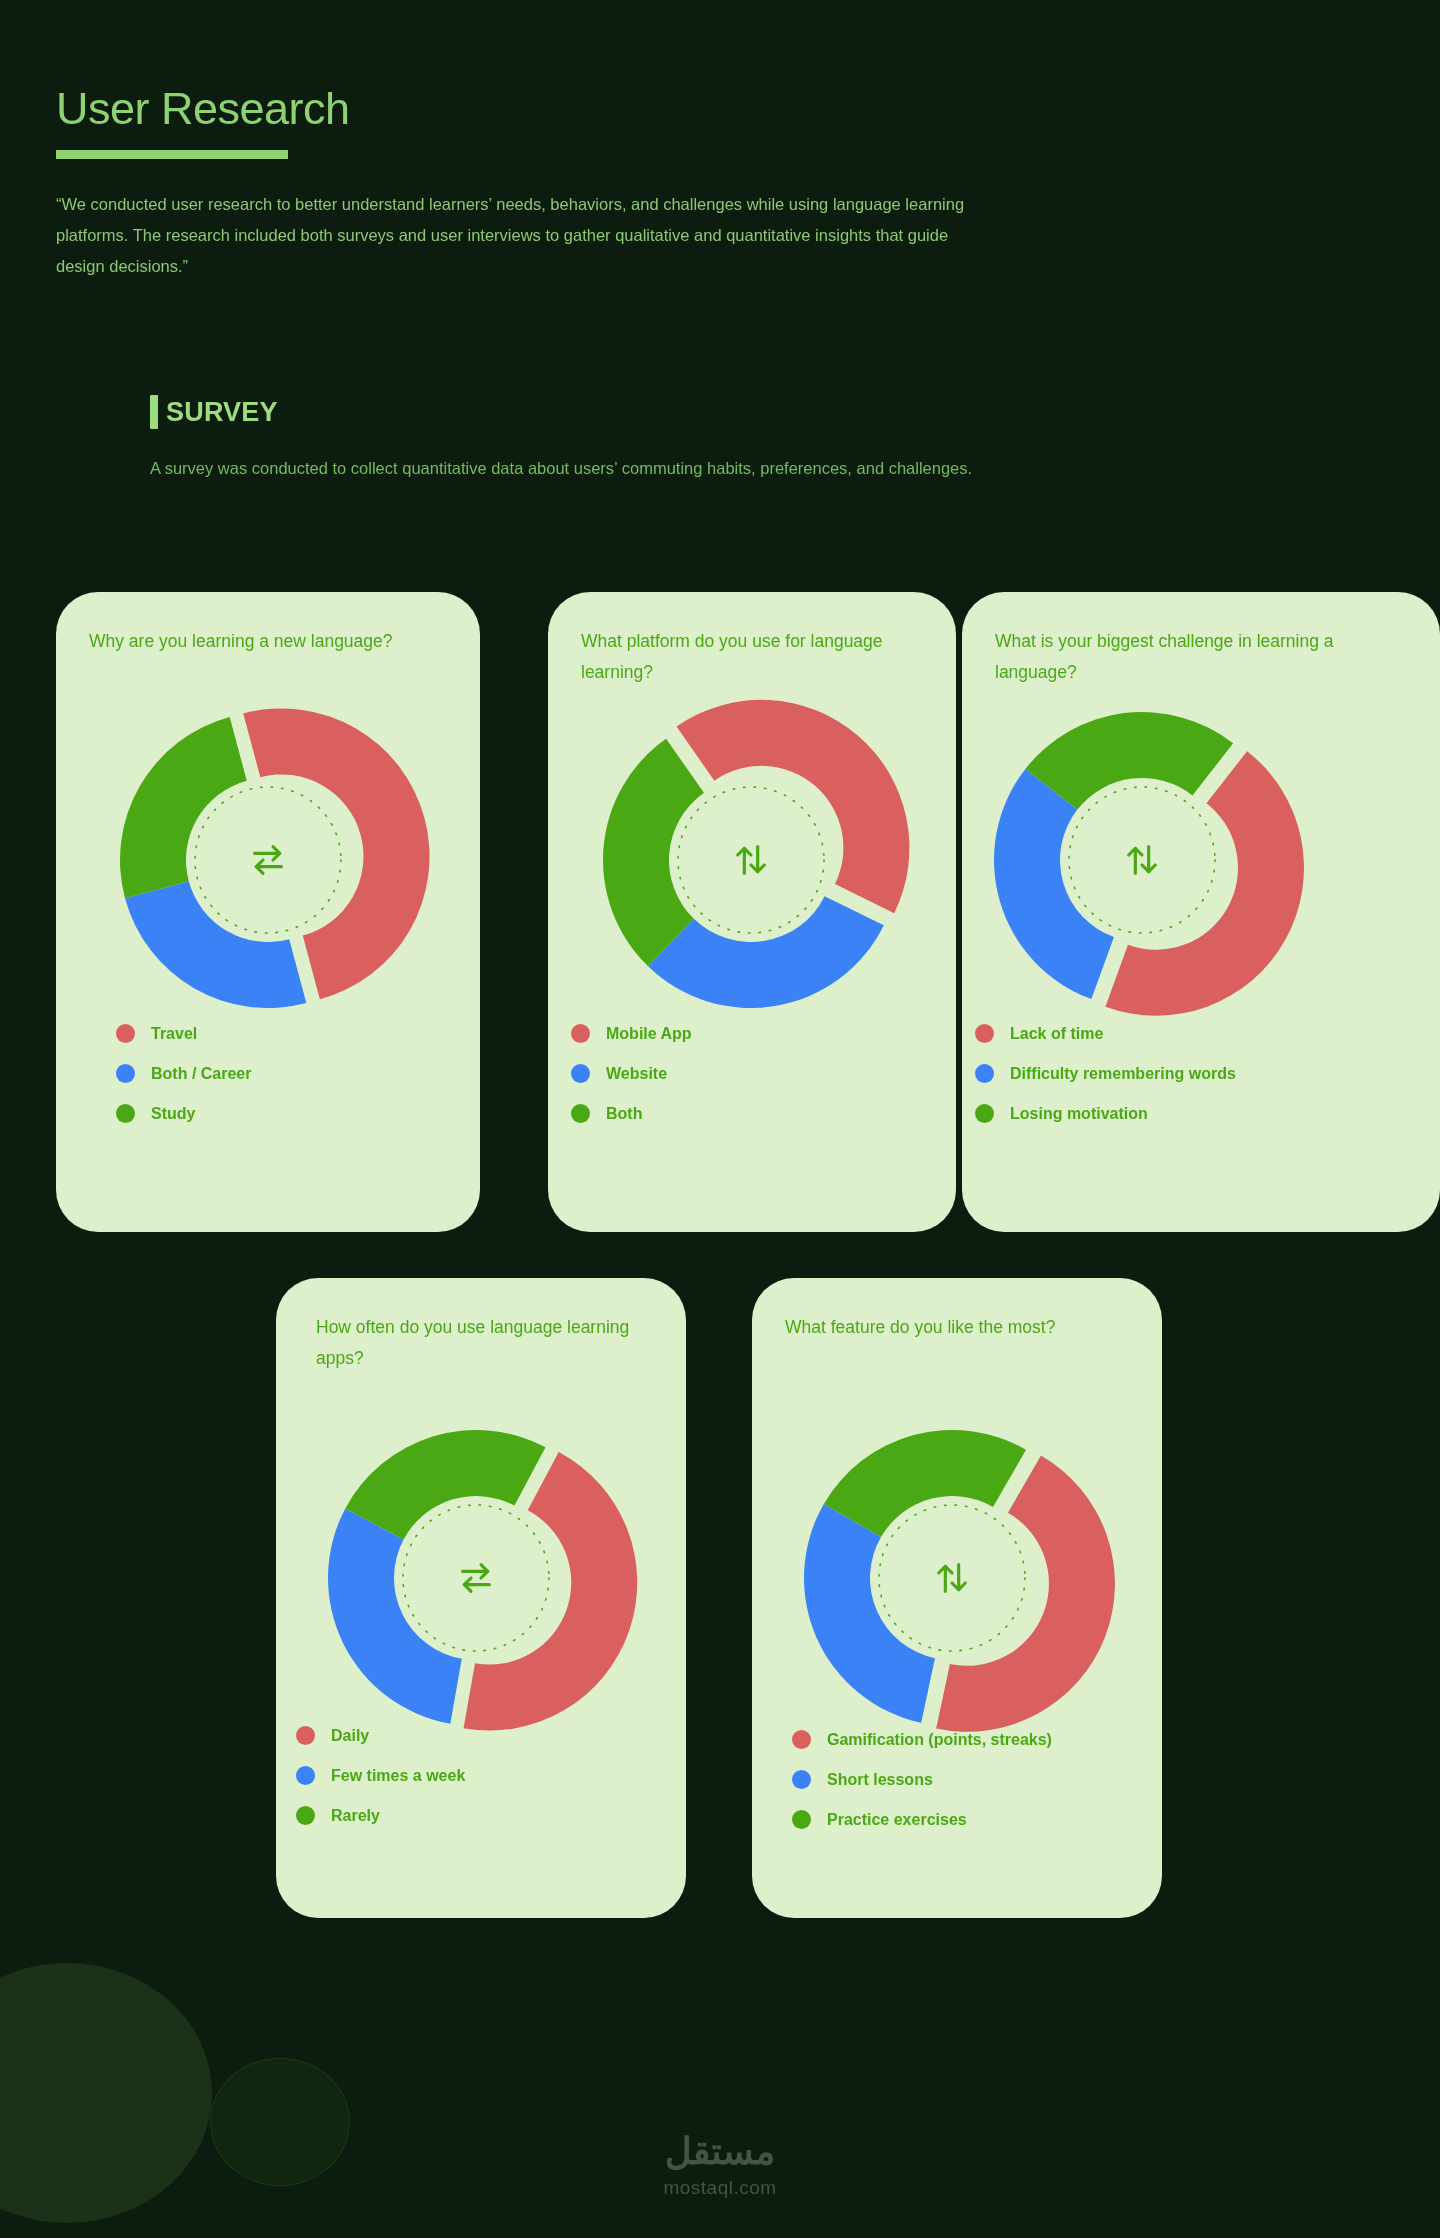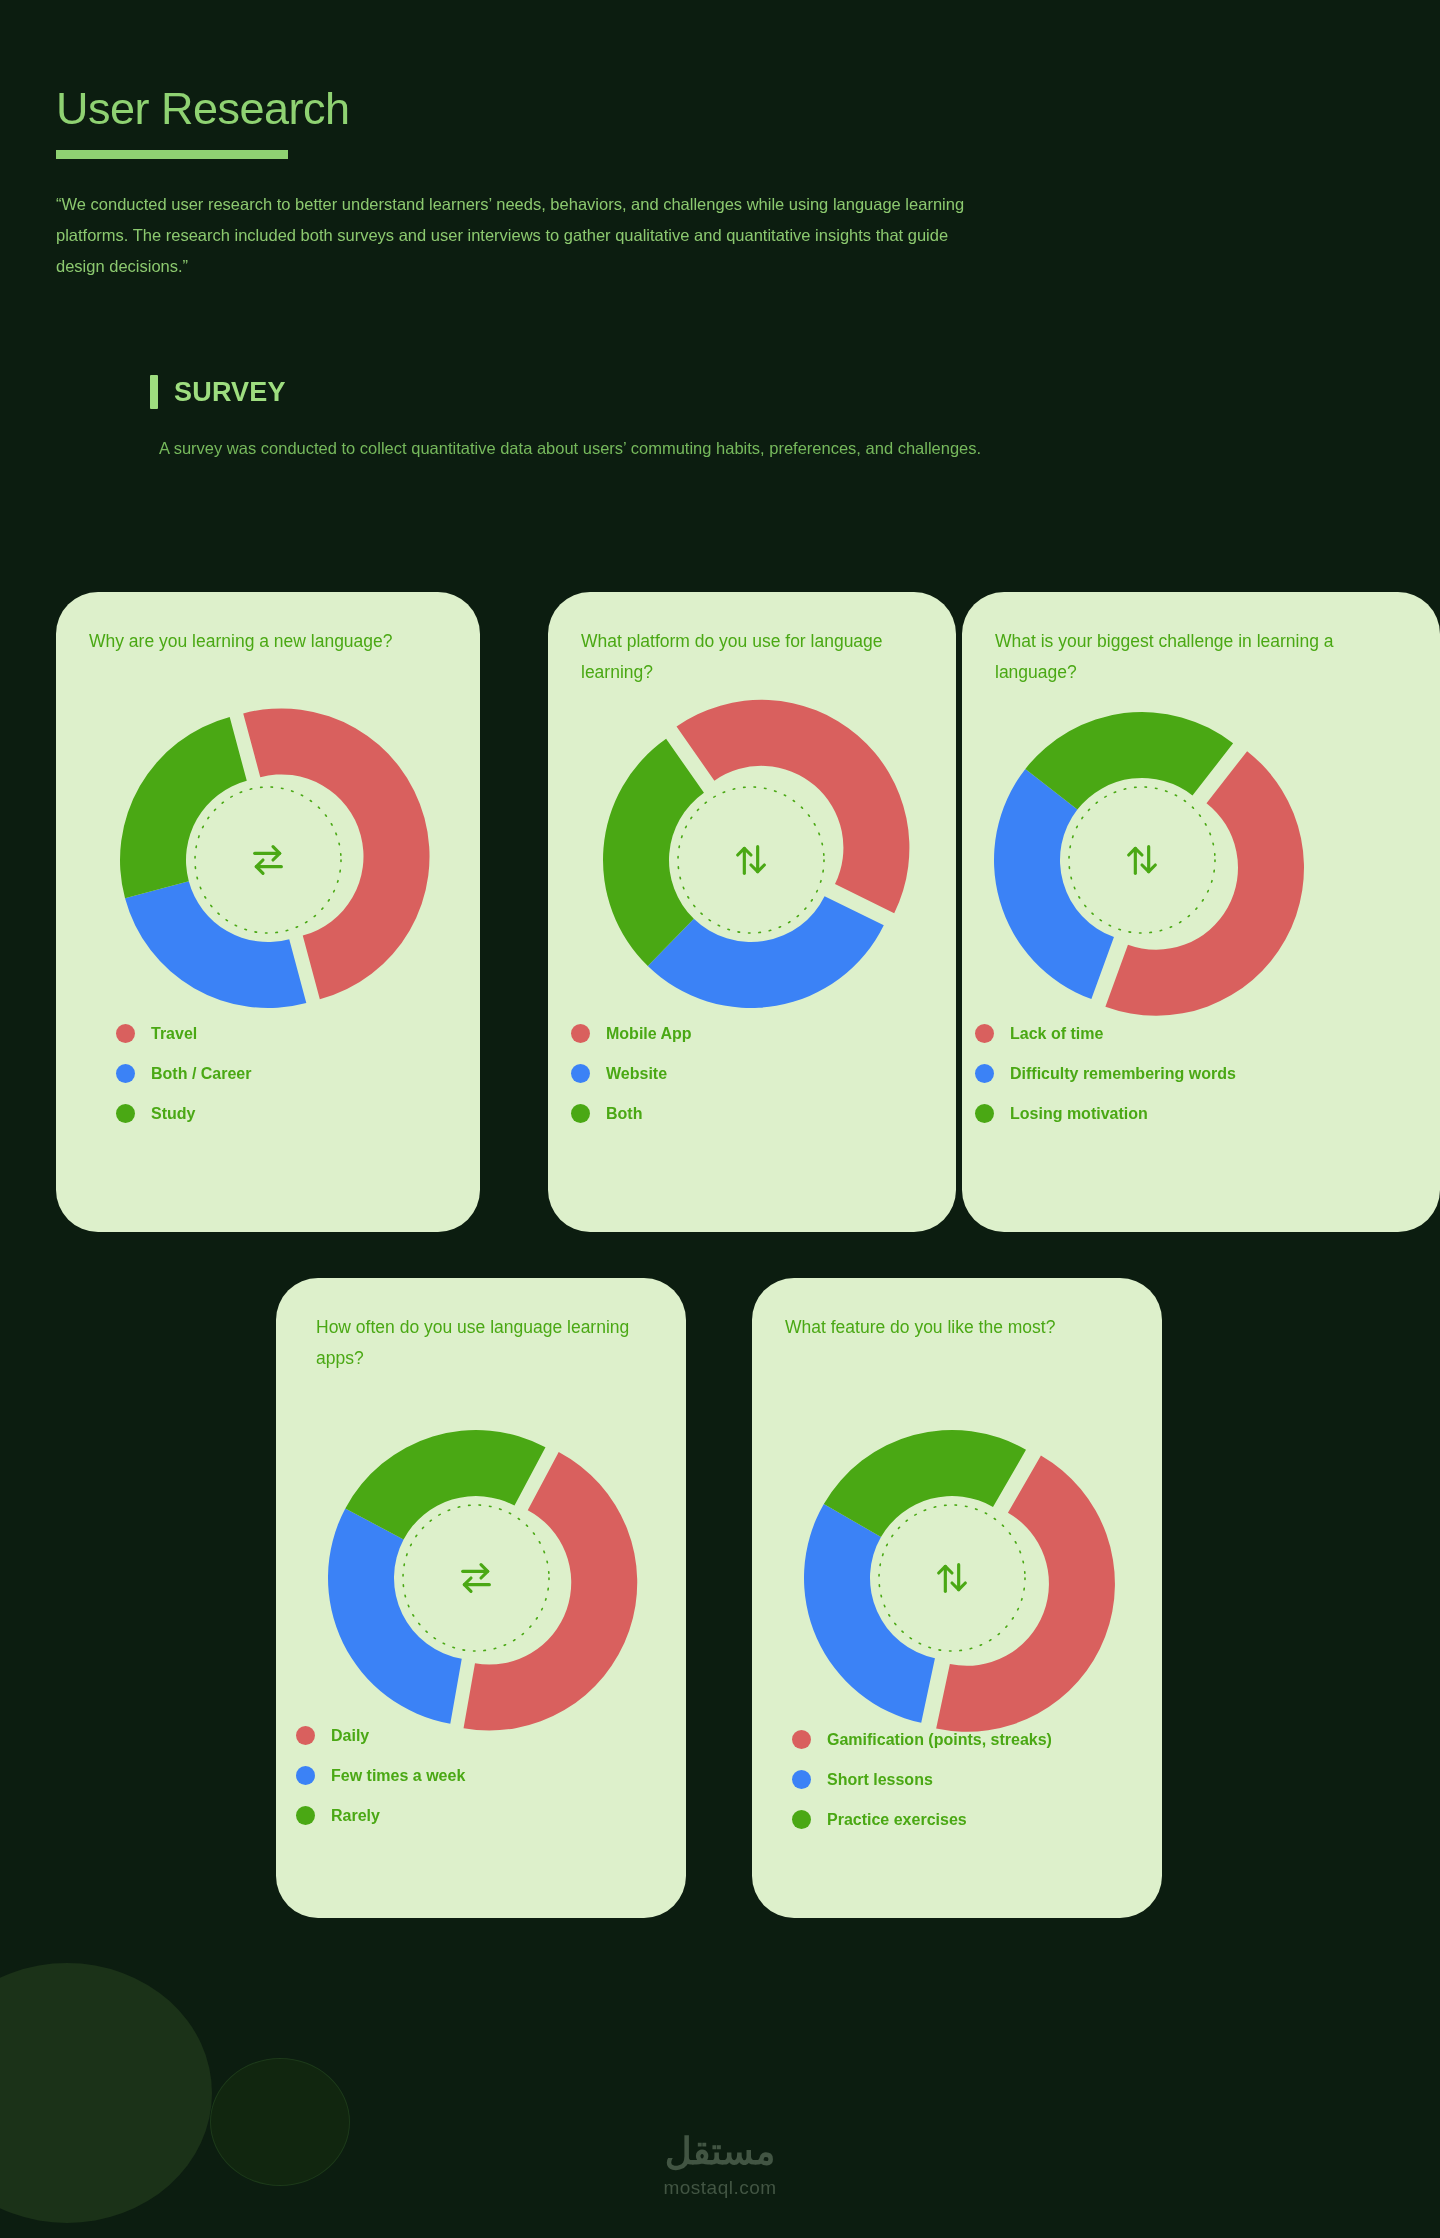--- a/index.html
+++ b/index.html
@@ -20,27 +20,27 @@
   .title-rule {
     margin-top: 18px; width: 232px; height: 9px; background: #8fd272;
   }
   .intro {
     margin-top: 30px; width: 940px;
     font-size: 16.5px; line-height: 31px; color: #8cc96f;
   }
 
   
   .survey { position: absolute; left: 150px; top: 375px; width: 1000px; }
-  .survey-head { display: flex; align-items: center; gap: 16px; }
+  .survey-head { display: flex; align-items: center; gap: 8px; margin-top: 20px; }
   .survey-bar { width: 8px; height: 34px; background: #9edd7f; border-radius: 1px; }
   .survey-title {
     font-size: 27px; font-weight: bold; color: #9edd7f; letter-spacing: 0.2px;
   }
   .survey-desc {
-    margin-top: 24px; margin-left: 9px; width: 960px;
+    margin-top: 24px; margin-left: 0px; width: 960px;
     font-size: 16.5px; line-height: 31px; color: #76b95c;
   }
 
   
   .card {
     position: absolute;
     background: #ddf0cb;
     border-radius: 42px;
     overflow: hidden;
   }

